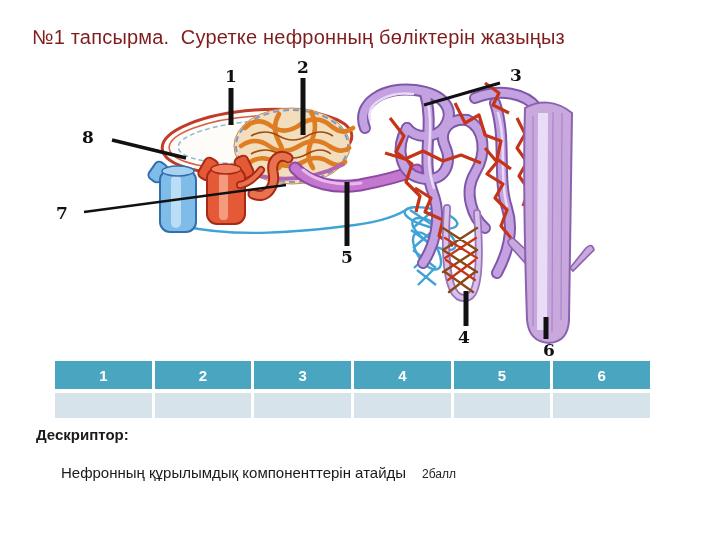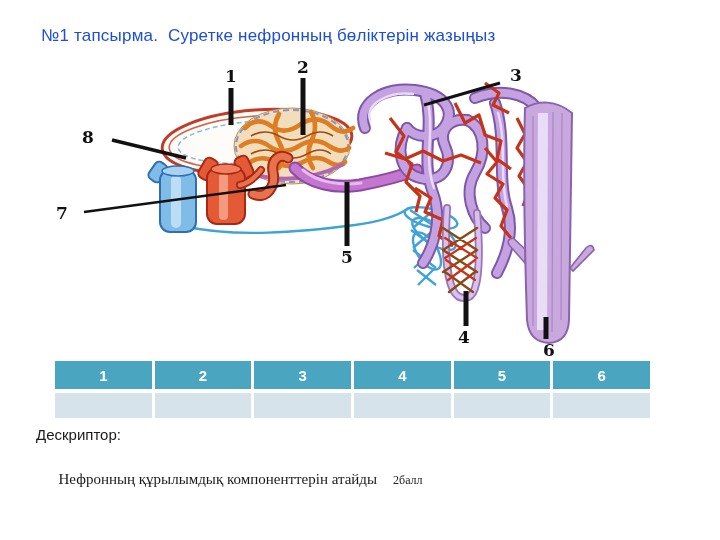--- a/index.html
+++ b/index.html
@@ -2,38 +2,38 @@
 <html><head>
 <meta charset="utf-8">
 <style>
   html,body{margin:0;padding:0;}
   body{
     width:720px;height:540px;background:#ffffff;position:relative;overflow:hidden;
     font-family:"Liberation Sans","DejaVu Sans",sans-serif;color:#1a1a1a;
   }
   .slide{position:absolute;inset:0;background:#ffffff;}
   .slide-title{
-    position:absolute;left:41px;top:26px;font-size:17px;color:#1d4ed8;
+    position:absolute;left:32px;top:26px;font-size:20px;color:#7f1d1d;
     letter-spacing:.2px;white-space:pre;
   }
   .diagram{position:absolute;left:55px;top:58px;width:548px;height:305px;}
   .answer-table{
     position:absolute;left:55px;top:361px;width:595px;
     display:grid;grid-template-columns:repeat(6,1fr);
     column-gap:3px;row-gap:4px;
   }
   .th-cell{
     background:#4AA5C1;color:#ffffff;font-weight:bold;font-size:15px;
     height:28px;display:flex;align-items:center;justify-content:center;
   }
   .td-cell{background:#D6E3EA;height:25px;}
   .descriptor{position:absolute;left:36px;top:426px;font-size:15px;line-height:1.25;}
-  .descriptor .head{font-weight:normal;margin-bottom:6px;}
+  .descriptor .head{font-weight:bold;margin-bottom:0;}
   .descriptor .line1{margin-bottom:15px;white-space:pre;}
-  .descriptor .line2{white-space:pre;font-family:Liberation Serif, serif;}
+  .descriptor .line2{white-space:pre;}
   .score{font-size:12px;margin-left:16px;color:#222;}
   svg text.num{
     font-family:"DejaVu Serif","Liberation Serif",serif;
     font-weight:bold;font-size:17px;fill:#101010;
   }
 </style>
 </head>
 <body>
 
 <div class="slide">

